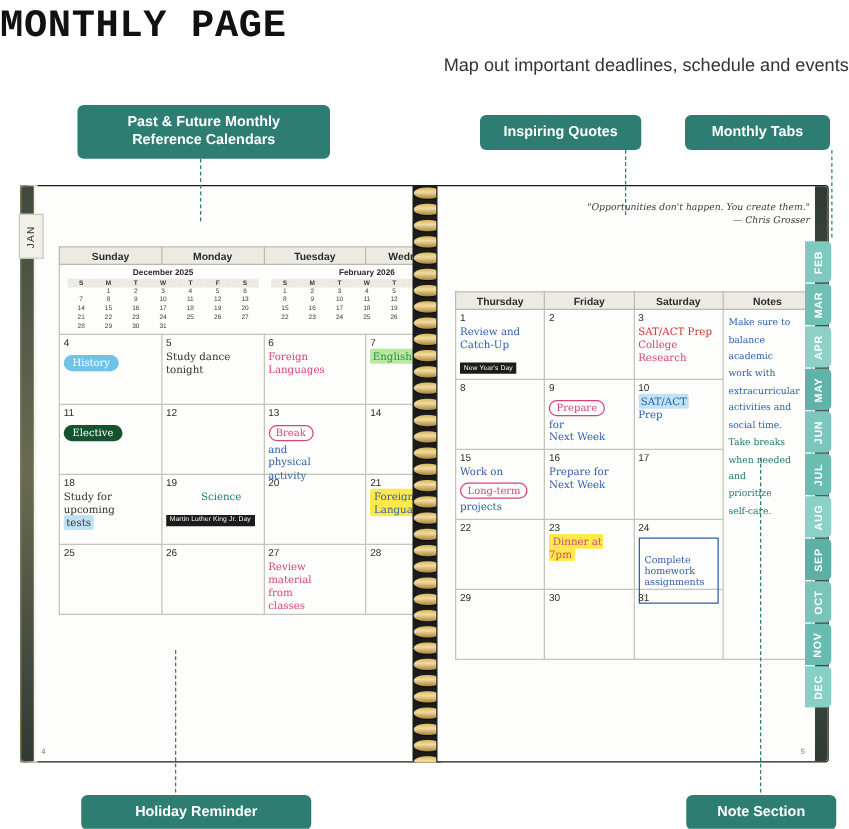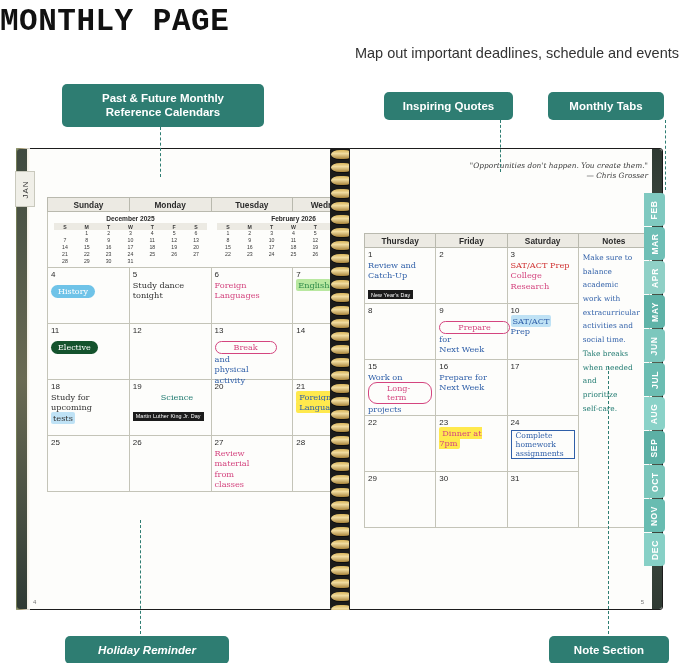--- a/index.html
+++ b/index.html
@@ -156,24 +156,24 @@
     display:inline-block; padding:2px 7px; border-radius:10px;
     font-size:8px; color:#ffffff; font-family:"DejaVu Serif",serif;
   }
   .bubble.blue{background:#6fc3e8;}
   .bubble.purple{background:#14532d;}
   .hl-yellow { background:#ffe94d; padding:1px 3px; border-radius:2px; }
   .hl-green { background:#b9e8a0; padding:1px 2px; border-radius:2px;}
   .hl-blue { background:#bfe2f5; padding:1px 2px; border-radius:2px;}
   .circle-note {
     display:inline-block; border:1.2px solid #d4457f; border-radius:9px;
-    padding:1px 18px; font-size:8px; color:#d4457f; font-family:"DejaVu Serif",serif;
+    padding:1px 5px; font-size:8px; color:#d4457f; font-family:"DejaVu Serif",serif;
   }
   .box-note {
-    display:inline-block; border:1px solid #2f5fa8; padding:0 4px;
+    display:inline-block; border:1px solid #2f5fa8; padding:12px 4px;
     font-size:7.6px; color:#2f5fa8; font-family:"DejaVu Serif",serif; line-height:1.2;
   }
   .blackbar {
     display:inline-block; background:#1b1b1b; color:#fff;
     font-size:5.4px; padding:1.5px 3px; letter-spacing:.1px;
   }
 
   
   .minis { position:absolute; left:0; top:0; width:100%; height:100%; display:flex; }
   .mini { width:50%; padding:3px 4px 0 6px; }
@@ -211,21 +211,21 @@
 <div class="callout" style="left:384px; top:92px; width:129px;">
   <span>Inspiring Quotes</span>
 </div>
 <div class="leader" style="left:500px; top:120px; height:52px;"></div>
 
 <div class="callout" style="left:548px; top:92px; width:116px;">
   <span>Monthly Tabs</span>
 </div>
 <div class="leader" style="left:665px; top:120px; height:70px;"></div>
 
-<div class="callout" style="left:65px; top:636px; width:164px;font-style:italic;">
+<div class="callout" style="left:65px; top:636px; width:184px;">
   <span>Holiday Reminder</span>
 </div>
 <div class="leader" style="left:140px; top:520px; height:114px;"></div>
 
 <div class="callout" style="left:549px; top:636px; width:120px;">
   <span>Note Section</span>
 </div>
 <div class="leader" style="left:608px; top:366px; height:268px;"></div>
 
 <div class="book">

